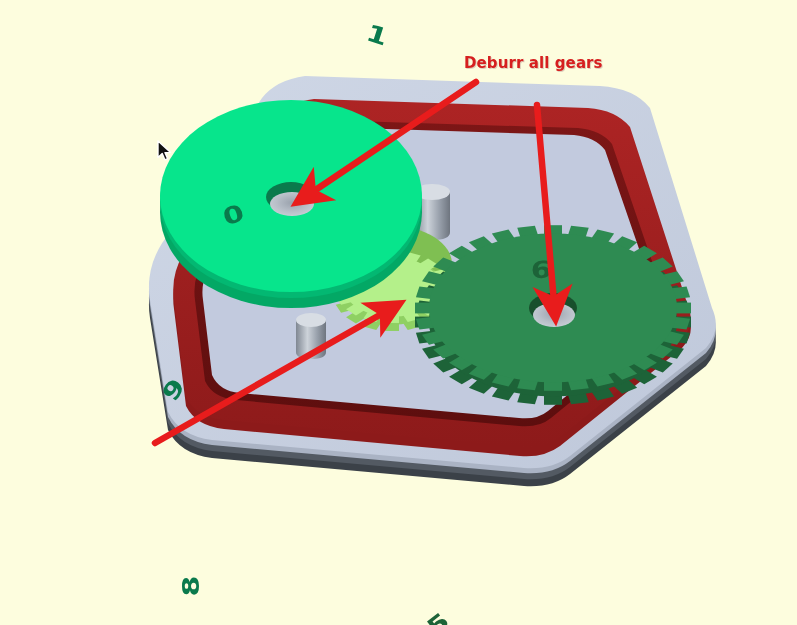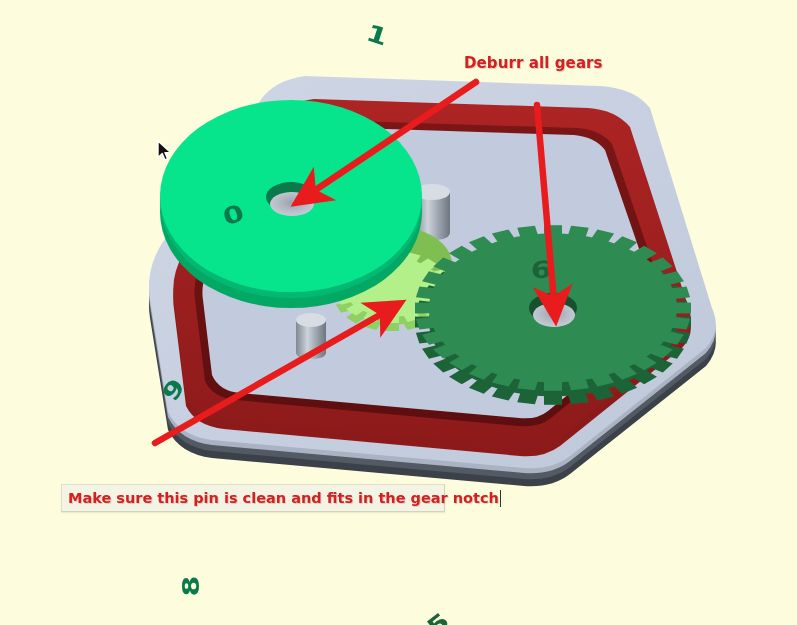--- a/index.html
+++ b/index.html
@@ -307,22 +307,18 @@
     <g id="arrows-layer">
         <line x1="476" y1="82" x2="311" y2="193" stroke="#e81c1c" stroke-width="6.5" stroke-linecap="round" marker-end="url(#arrowHead)"></line>
         <line x1="537" y1="105" x2="554" y2="302" stroke="#e81c1c" stroke-width="6.5" stroke-linecap="round" marker-end="url(#arrowHead)"></line>
         <line x1="155" y1="443" x2="385" y2="312" stroke="#e81c1c" stroke-width="6.5" stroke-linecap="round" marker-end="url(#arrowHead)"></line>
       </g>
 
   </svg>
 
   <div class="annot-text" id="annot-deburr" style="left: 464px; top: 54px;">Deburr all gears</div>
 
-  <div id="annot-box" style="left: 61px; top: 484px;">
-    <span class="annot-box-text" title="Type annotation text">Make sure this pin is clean and fits in the gear notch</span>
-    <span class="caret"></span>
-  </div>
 
   <svg id="mouse-cursor" viewBox="0 0 16 22" style="left: 157px; top: 140px;">
     <path d="M1,1 L1,17.5 L5.2,13.6 L7.9,19.8 L10.6,18.6 L8,12.6 L13.6,12.4 Z" fill="#111" stroke="#ffffff" stroke-width="1.4" stroke-linejoin="round"></path>
   </svg>
 
 </div>
 
 </body></html>

